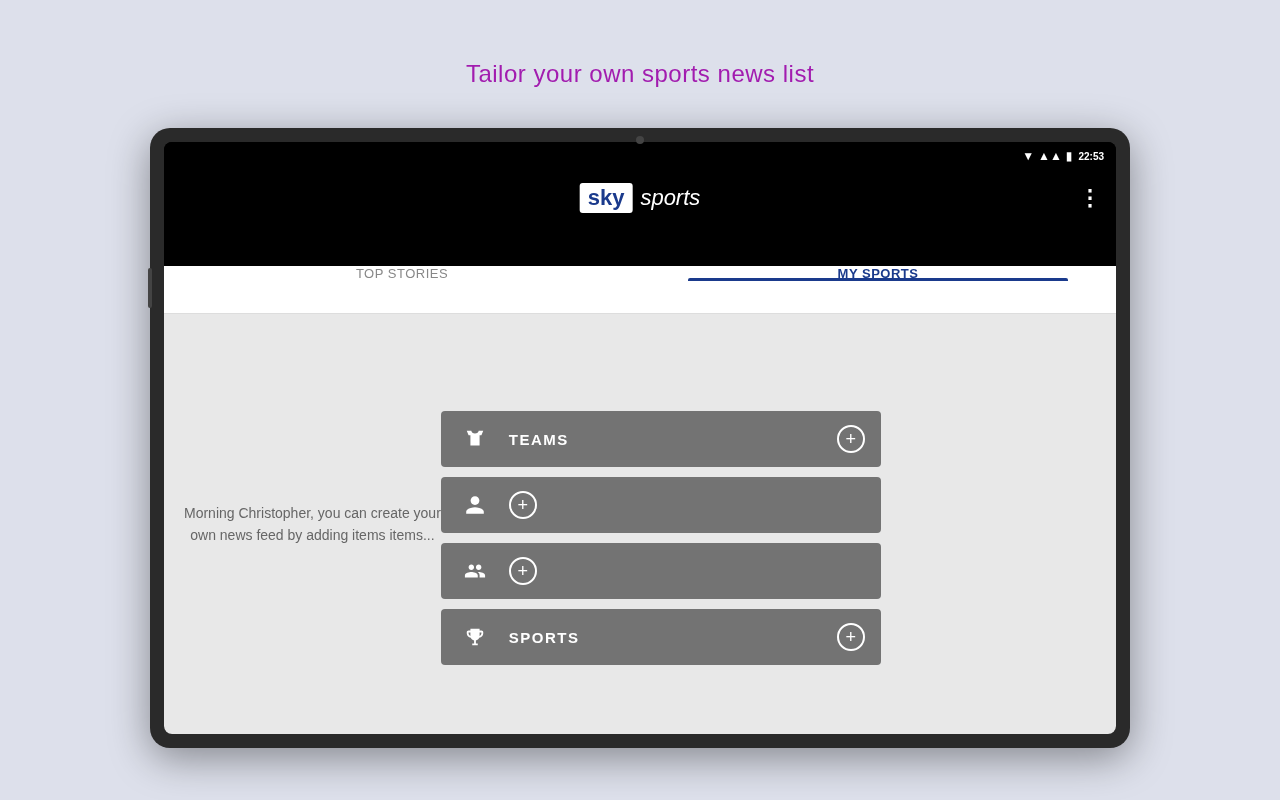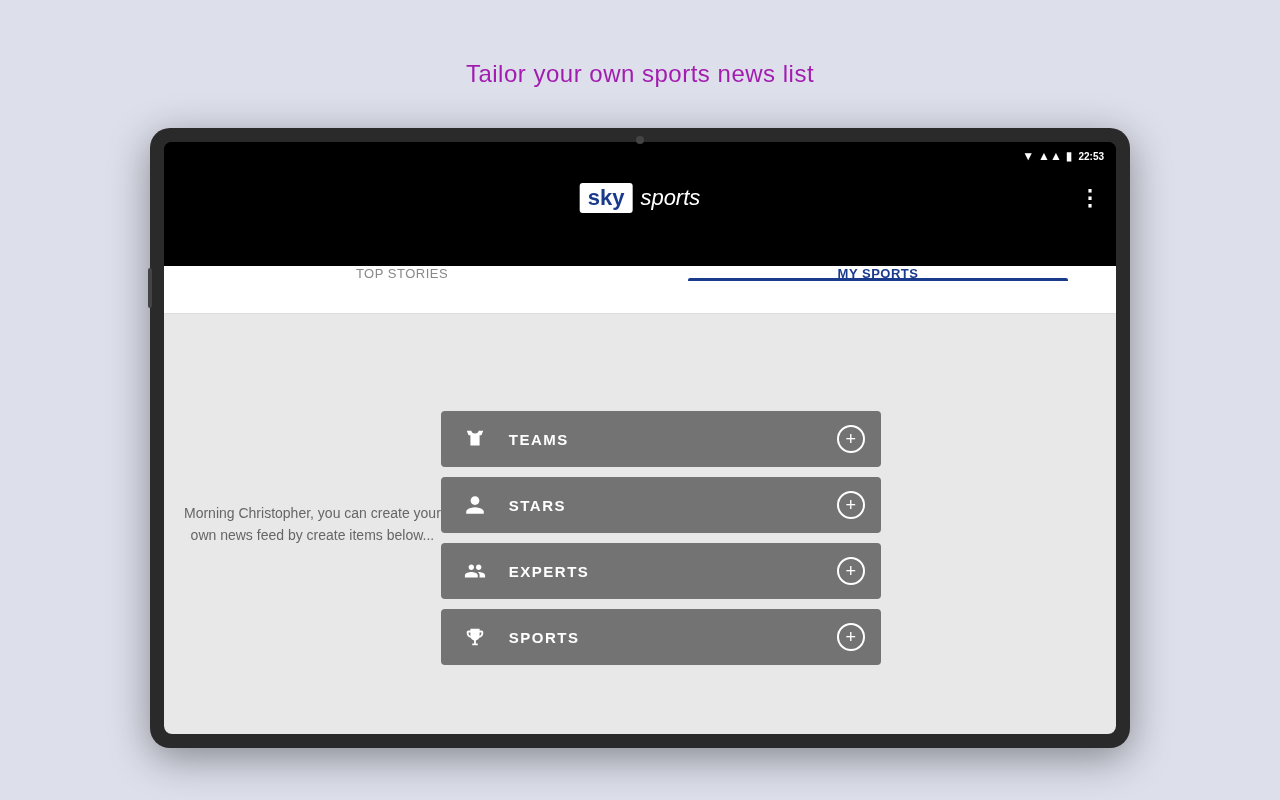--- a/index.html
+++ b/index.html
@@ -311,52 +311,50 @@
       </div>
       <div class="tab-item active">
         <span>MY SPORTS</span>
       </div>
     </div>
 
     <div class="content-area">
 
       <div class="welcome-text">
         <span>Morning Christopher, you can create your</span><br>
-        <span>own news feed by create items below...</span>
+        <span>own news feed by adding items items...</span>
       </div>
 
       <div class="list-items">
 
         <div class="list-item">
           <div class="item-icon">
             <svg viewBox="0 0 24 24" xmlns="http://www.w3.org/2000/svg">
               <path d="M16 3c0 1.66-1.79 3-4 3S8 4.66 8 3H3l2 5h2v11h10V8h2l2-5z"></path>
             </svg>
           </div>
           <span class="item-label">TEAMS</span>
           <div class="item-add">+</div>
         </div>
 
         <div class="list-item">
           <div class="item-icon">
             <svg viewBox="0 0 24 24" xmlns="http://www.w3.org/2000/svg">
               <path d="M12 12c2.7 0 4.8-2.1 4.8-4.8S14.7 2.4 12 2.4 7.2 4.5 7.2 7.2 9.3 12 12 12zm0 2.4c-3.2 0-9.6 1.6-9.6 4.8v2.4h19.2v-2.4c0-3.2-6.4-4.8-9.6-4.8z"></path>
             </svg>
           </div>
-          <span class="item-label">STARS</span>
           <div class="item-add">+</div>
         </div>
 
         <div class="list-item">
           <div class="item-icon">
             <svg viewBox="0 0 24 24" xmlns="http://www.w3.org/2000/svg">
               <path d="M16 11c1.66 0 2.99-1.34 2.99-3S17.66 5 16 5c-1.66 0-3 1.34-3 3s1.34 3 3 3zm-8 0c1.66 0 2.99-1.34 2.99-3S9.66 5 8 5C6.34 5 5 6.34 5 8s1.34 3 3 3zm0 2c-2.33 0-7 1.17-7 3.5V19h14v-2.5c0-2.33-4.67-3.5-7-3.5zm8 0c-.29 0-.62.02-.97.05 1.16.84 1.97 1.97 1.97 3.45V19h6v-2.5c0-2.33-4.67-3.5-7-3.5z"></path>
             </svg>
           </div>
-          <span class="item-label">EXPERTS</span>
           <div class="item-add">+</div>
         </div>
 
         <div class="list-item">
           <div class="item-icon">
             <svg viewBox="0 0 24 24" xmlns="http://www.w3.org/2000/svg">
               <path d="M19 5h-2V3H7v2H5c-1.1 0-2 .9-2 2v1c0 2.55 1.92 4.63 4.39 4.94.63 1.5 1.98 2.63 3.61 2.96V19H9v2h6v-2h-2v-3.1c1.63-.33 2.98-1.46 3.61-2.96C19.08 12.63 21 10.55 21 8V7c0-1.1-.9-2-2-2zM5 8V7h2v3.82C5.84 10.4 5 9.3 5 8zm14 0c0 1.3-.84 2.4-2 2.82V7h2v1z"></path>
             </svg>
           </div>
           <span class="item-label">SPORTS</span>

